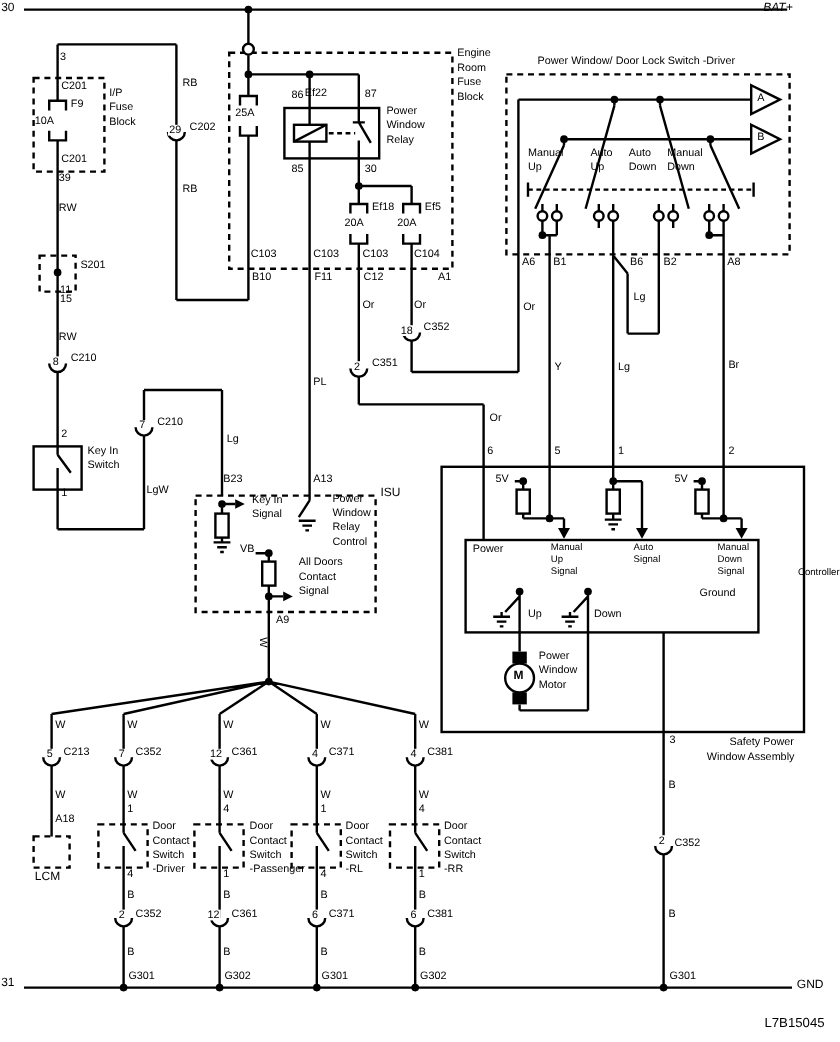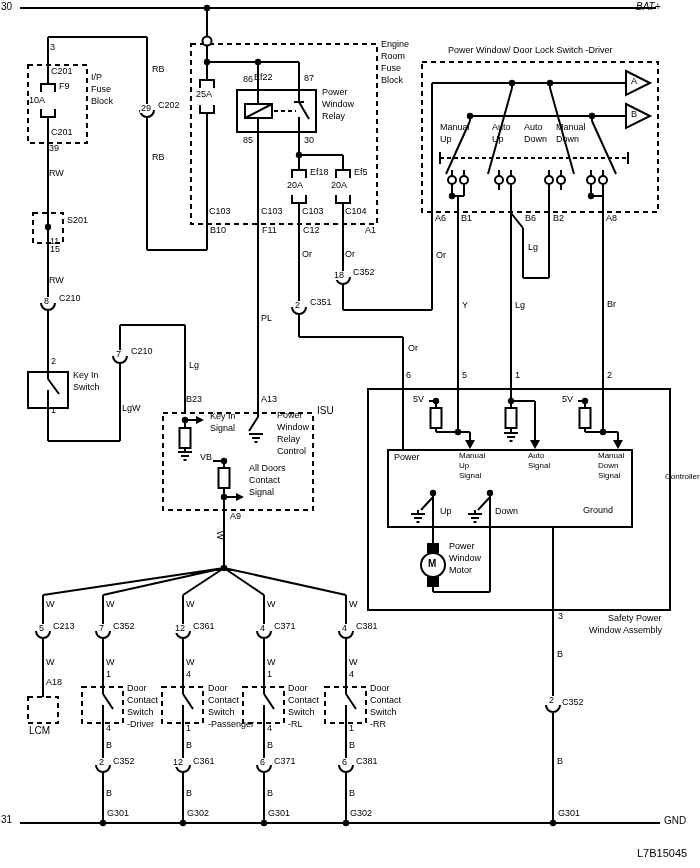--- a/index.html
+++ b/index.html
@@ -298,21 +298,21 @@
       <span class="lbl" style="left: 459px; top: 462px; font-size: 8px;">Up</span>
       <span class="lbl" style="left: 459px; top: 472px; font-size: 8px;">Signal</span>
       <span class="lbl" style="left: 528px; top: 452px; font-size: 8px;">Auto</span>
       <span class="lbl" style="left: 528px; top: 462px; font-size: 8px;">Signal</span>
       <span class="lbl" style="left: 598px; top: 452px; font-size: 8px;">Manual</span>
       <span class="lbl" style="left: 598px; top: 462px; font-size: 8px;">Down</span>
       <span class="lbl" style="left: 598px; top: 472px; font-size: 8px;">Signal</span>
       <span class="lbl" style="left: 665px; top: 473px; font-size: 8px;">Controller</span>
       <span class="lbl" style="left: 440px; top: 507px;">Up</span>
       <span class="lbl" style="left: 495px; top: 507px;">Down</span>
-      <span class="lbl" style="left: 537px; top: 506px; padding-left: 46px;">Ground</span>
+      <span class="lbl" style="left: 537px; top: 490px; padding-left: 46px;">Ground</span>
       <span class="lbl" style="left: 449px; top: 542px;">Power</span>
       <span class="lbl" style="left: 449px; top: 554px;">Window</span>
       <span class="lbl" style="left: 449px; top: 566px;">Motor</span>
       <span class="lbl b" style="left: 428px; top: 559px; font-size: 10px;">M</span>
       <span class="lbl" style="left: 608px; top: 614px;">Safety Power</span>
       <span class="lbl" style="left: 589px; top: 626px;">Window Assembly</span>
       <span class="lbl" style="left: 558px; top: 612px;">3</span>
       <span class="lbl" style="left: 557px; top: 650px;">B</span>
       <span class="lbl bg" style="left: 548px; top: 696px;">2</span>
       <span class="lbl" style="left: 562px; top: 698px;">C352</span>

